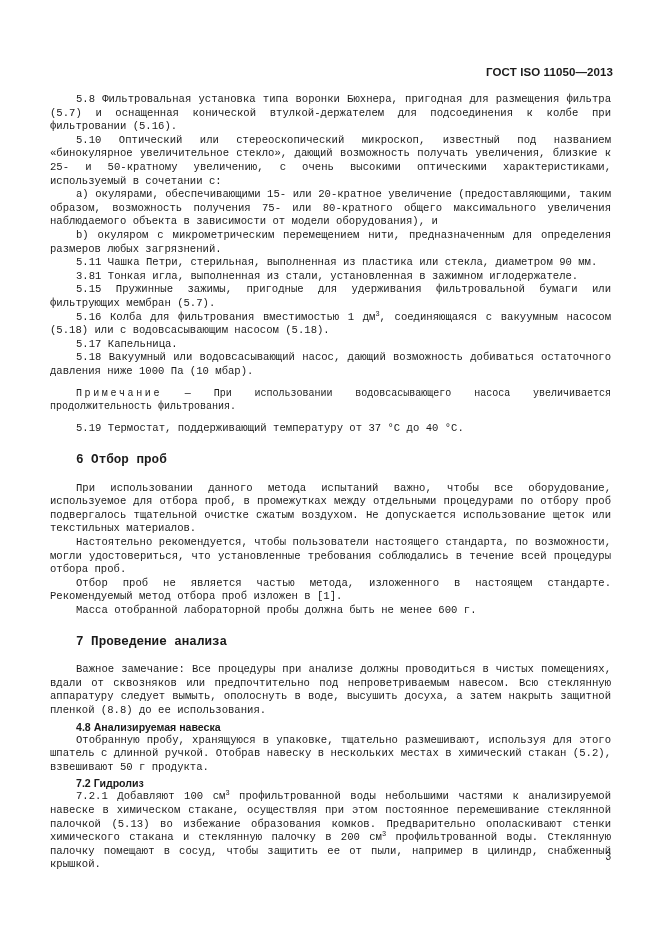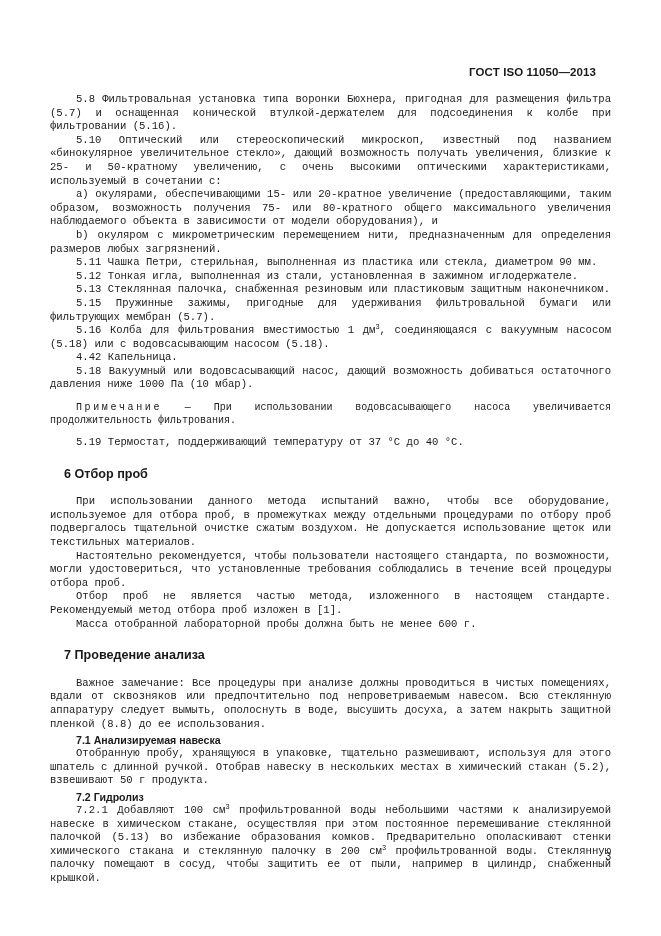--- a/index.html
+++ b/index.html
@@ -1,56 +1,55 @@
 <!DOCTYPE html>
 <html><head>
 <meta charset="utf-8">
 <style>
   html, body { margin: 0; padding: 0; background: #ffffff; }
   body { width: 661px; height: 936px; position: relative; overflow: hidden;
          font-family: "Liberation Sans", sans-serif; color: #1a1a1a; }
-  .header { position: absolute; top: 66px; right: 65px; font-size: 11.5px; font-weight: bold; letter-spacing: 0.1px; }
+  .header { position: absolute; top: 66px; right: 48px; font-size: 11.5px; font-weight: bold; letter-spacing: 0.1px; }
   .content { position: absolute; left: 50px; top: 93px; width: 561px; font-size: 10.6px; line-height: 13.6px; }
   p { margin: 0; text-align: justify; font-family: Liberation Mono, monospace; }
   .ind { text-indent: 26px; }
   .note { font-size: 10px; line-height: 13px; margin-top: 9px; text-indent: 26px; }
   .note .sp { letter-spacing: 2.6px; }
   .after-note { margin-top: 9px; }
-  h2 { font-size: 12.6px; font-weight: bold; margin: 18px 0 14px 14px; }
+  h2 { font-size: 12.6px; font-weight: bold; margin: 18px 0 14px 26px; font-family: Liberation Mono, monospace; }
   h3 { font-size: 10.6px; font-weight: bold; margin: 2px 0 0 26px; line-height: 14px; }
   sup { font-size: 7px; line-height: 0; vertical-align: 4px; }
   .pagenum { position: absolute; right: 50px; top: 851px; font-size: 10px; }
 </style>
 </head>
 <body>
 
 <div class="header">ГОСТ  ISO 11050—2013</div>
 
 <div class="content">
   <p class="ind">5.8  Фильтровальная установка типа воронки Бюхнера, пригодная для размещения фильтра (5.7) и оснащенная конической втулкой-держателем для подсоединения к колбе при фильтровании (5.16).</p>
   <p class="ind">5.10  Оптический или стереоскопический микроскоп, известный под названием «бинокулярное увеличительное стекло», дающий возможность получать увеличения, близкие к 25- и 50-кратному увеличению, с очень высокими оптическими характеристиками, используемый в сочетании с:</p>
   <p class="ind">а)  окулярами, обеспечивающими 15- или 20-кратное увеличение (предоставляющими, таким образом, возможность получения 75- или 80-кратного общего максимального увеличения наблюдаемого объекта в зависимости от модели оборудования), и</p>
   <p class="ind">b)  окуляром с микрометрическим перемещением нити, предназначенным для определения размеров любых загрязнений.</p>
   <p class="ind">5.11  Чашка Петри, стерильная, выполненная из пластика или стекла, диаметром 90 мм.</p>
-  <p class="ind">5.12  Тонкая игла, выполненная из стали, установленная в зажимном иглодержателе.</p>
-  <p class="ind">5.13  Стеклянная палочка, снабженная резиновым или пластиковым защитным наконечником.</p>
+  <p class="ind">3.81  Тонкая игла, выполненная из стали, установленная в зажимном иглодержателе.</p>
   <p class="ind">5.15  Пружинные зажимы, пригодные для удерживания фильтровальной бумаги или фильтрующих мембран (5.7).</p>
   <p class="ind"><span>5.16  Колба для фильтрования вместимостью 1 дм</span><sup>3</sup><span>, соединяющаяся с вакуумным насосом (5.18) или с водовсасывающим насосом (5.18).</span></p>
-  <p class="ind">4.42  Капельница.</p>
+  <p class="ind">5.17  Капельница.</p>
   <p class="ind">5.18  Вакуумный или водовсасывающий насос, дающий возможность добиваться остаточного давления ниже 1000 Па (10 мбар).</p>
   <p class="note"><span class="sp">Примечание</span><span> — При использовании водовсасывающего насоса увеличивается продолжительность фильтрования.</span></p>
   <p class="ind after-note">5.19  Термостат, поддерживающий температуру от 37 °С до 40 °С.</p>
 
   <h2>6  Отбор проб</h2>
   <p class="ind">При использовании данного метода испытаний важно, чтобы все оборудование, используемое для отбора проб, в промежутках между отдельными процедурами по отбору проб подвергалось тщательной очистке сжатым воздухом. Не допускается использование щеток или текстильных материалов.</p>
   <p class="ind">Настоятельно рекомендуется, чтобы пользователи настоящего стандарта, по возможности, могли удостовериться, что установленные требования соблюдались в течение всей процедуры отбора проб.</p>
   <p class="ind">Отбор проб не является частью метода, изложенного в настоящем стандарте. Рекомендуемый метод отбора проб изложен в [1].</p>
   <p class="ind">Масса отобранной лабораторной пробы должна быть не менее 600 г.</p>
 
   <h2>7  Проведение анализа</h2>
   <p class="ind">Важное замечание: Все процедуры при анализе должны проводиться в чистых помещениях, вдали от сквозняков или предпочтительно под непроветриваемым навесом. Всю стеклянную аппаратуру следует вымыть, ополоснуть в воде, высушить досуха, а затем накрыть защитной пленкой (8.8) до ее использования.</p>
-  <h3>7.1  Анализируемая навеска</h3>
+  <h3>4.8  Анализируемая навеска</h3>
   <p class="ind">Отобранную пробу, хранящуюся в упаковке, тщательно размешивают, используя для этого шпатель с длинной ручкой. Отобрав навеску в нескольких местах в химический стакан (5.2), взвешивают 50 г продукта.</p>
   <h3>7.2  Гидролиз</h3>
   <p class="ind"><span>7.2.1  Добавляют 100 см</span><sup>3</sup><span> профильтрованной воды небольшими частями к анализируемой навеске в химическом стакане, осуществляя при этом постоянное перемешивание стеклянной палочкой (5.13) во избежание образования комков. Предварительно ополаскивают стенки химического стакана и стеклянную палочку в 200 см</span><sup>3</sup><span> профильтрованной воды. Стеклянную палочку помещают в сосуд, чтобы защитить ее от пыли, например в цилиндр, снабженный крышкой.</span></p>
 </div>
 
 <div class="pagenum">3</div>
 
 </body></html>

